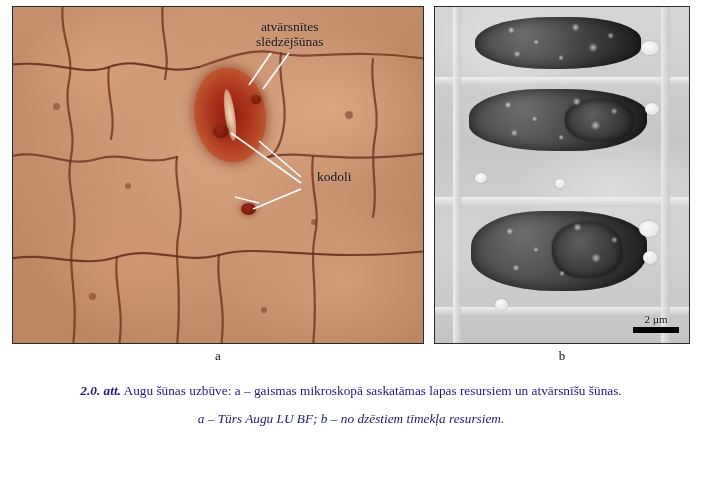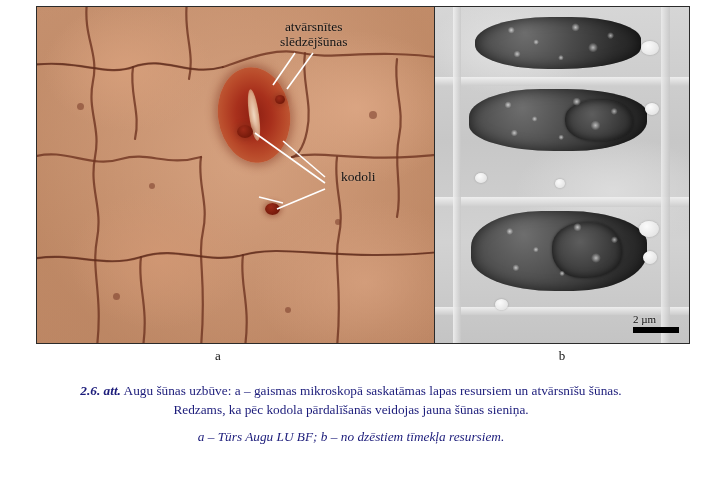--- a/index.html
+++ b/index.html
@@ -28,21 +28,20 @@
   .panel-a {
     position: absolute;
     left: 12px;
     top: 6px;
     width: 412px;
     height: 338px;
     border: 1px solid #2b2b2b;
     box-sizing: border-box;
     overflow: hidden;
     background: #c89478;
-    margin-left: 24px;
   }
   .micro-a {
     position: absolute;
     inset: 0;
     background:
       radial-gradient(ellipse 120px 90px at 22% 18%, rgba(214,160,126,0.85), rgba(196,140,106,0) 70%),
       radial-gradient(ellipse 150px 110px at 78% 30%, rgba(222,170,138,0.75), rgba(196,140,106,0) 70%),
       radial-gradient(ellipse 130px 100px at 30% 75%, rgba(208,152,118,0.8), rgba(190,134,100,0) 70%),
       radial-gradient(ellipse 160px 120px at 80% 82%, rgba(216,164,132,0.7), rgba(190,134,100,0) 70%),
       radial-gradient(circle at 50% 45%, rgba(230,180,150,0.5), rgba(180,124,92,0.3) 80%),
@@ -160,21 +159,21 @@
   }
   .wall-b {
     position: absolute;
     background: linear-gradient(180deg, rgba(240,240,240,0.95), rgba(205,205,205,0.9));
   }
 
   .scale-wrap {
     position: absolute;
     right: 10px;
     bottom: 10px;
-    text-align: left;
+    text-align: center;
     color: #101010;
   }
   .scale-text {
     font-family: "Liberation Serif", serif;
     font-size: 11px;
     line-height: 12px;
     color: #0e0e0e;
     text-shadow: 0 0 2px rgba(255,255,255,0.6);
   }
   .scale-bar {
@@ -313,16 +312,15 @@
       <div class="scale-text">2 µm</div>
       <div class="scale-bar"></div>
     </div>
   </div>
 
   <div class="panel-caption cap-a">a</div>
   <div class="panel-caption cap-b">b</div>
 </div>
 
 <div class="caption-block">
-  <span class="caption-line"><span class="fignum">2.6. att.</span> <span>Augu šūnas uzbūve: a – gaismas mikroskopā saskatāmas lapas resursiem un atvārsnīšu šūnas.</span></span>
-  <span class="caption-line">Redzams, ka pēc kodola pārdalīšanās veidojas jauna šūnas sieniņa.</span>
+  <span class="caption-line"><span class="fignum">2.0. att.</span> <span>Augu šūnas uzbūve: a – gaismas mikroskopā saskatāmas lapas resursiem un atvārsnīšu šūnas.</span></span>
   <span class="credit">a – Tūrs Augu LU BF; b – no dzēstiem tīmekļa resursiem.</span>
 </div>
 
 </body></html>

